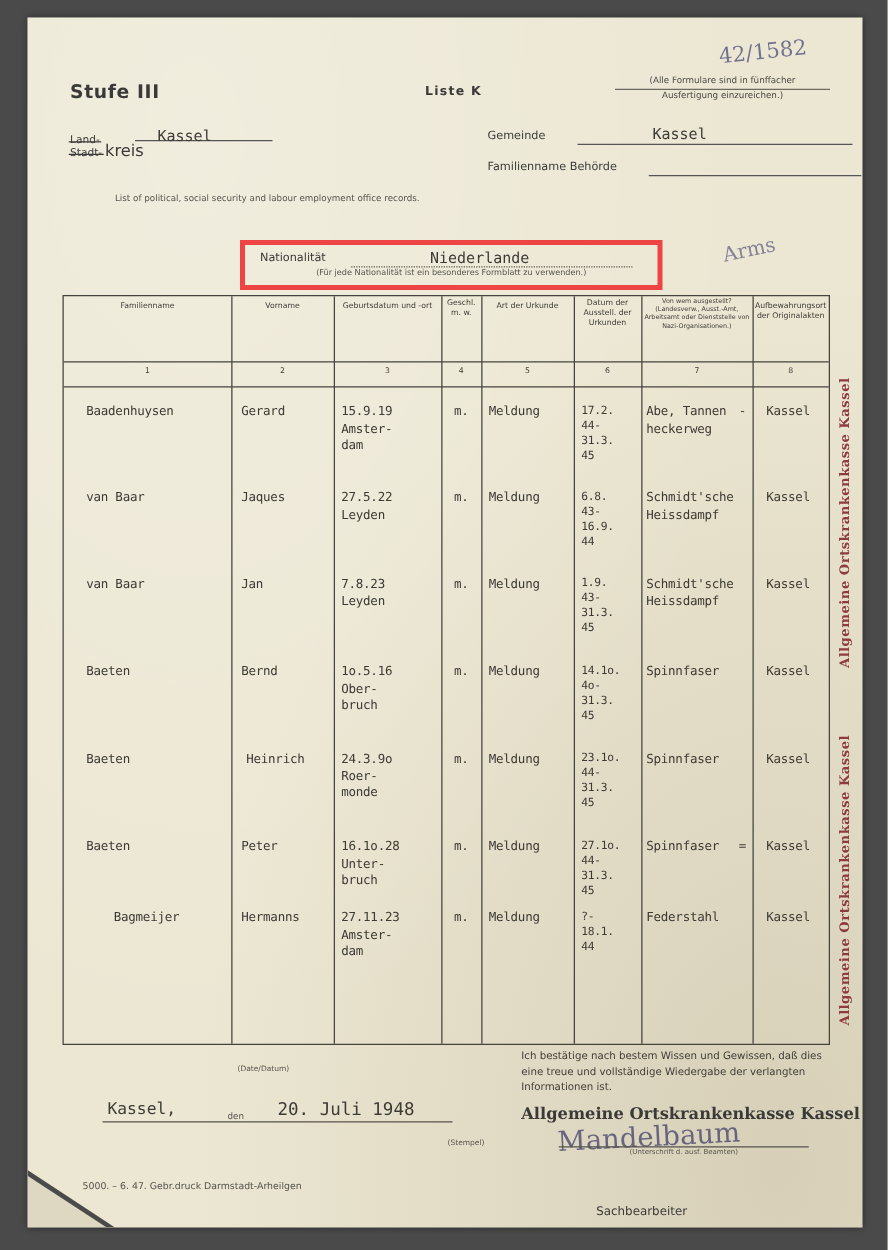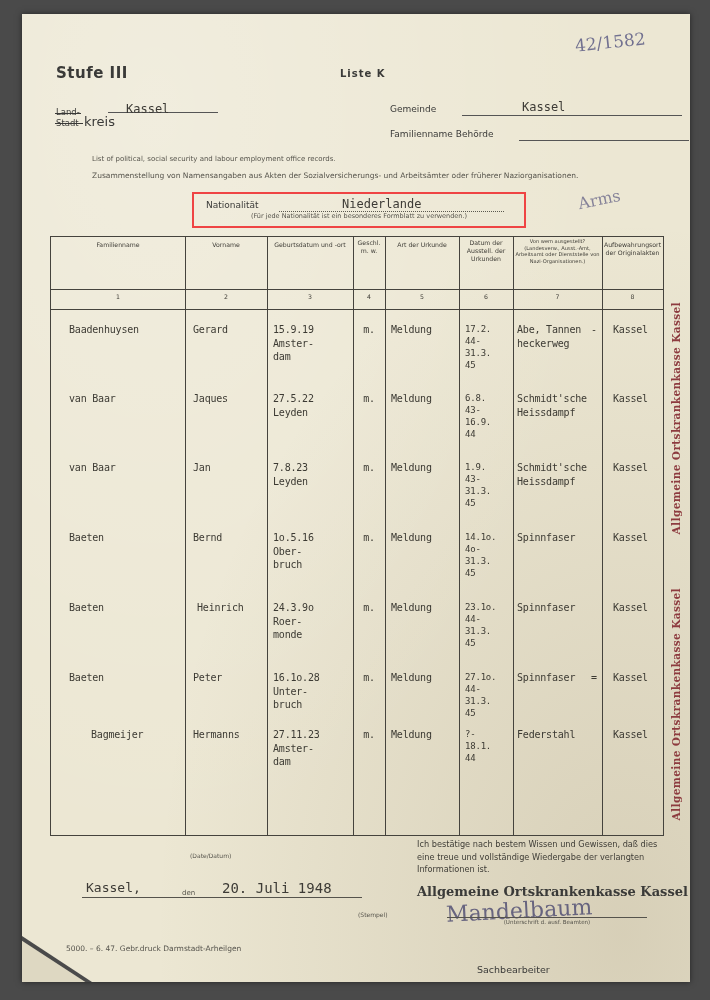--- a/index.html
+++ b/index.html
@@ -56,21 +56,21 @@
   .gem-line{position:absolute;left:440px;top:101px;width:220px;border-bottom:1px solid #555;}
   .gem-val{position:absolute;left:500px;top:86px;font-size:12px;}
 
   .behoerde{position:absolute;left:368px;top:115px;font-size:9px;}
   .beh-line{position:absolute;left:497px;top:126px;width:170px;border-bottom:1px solid #555;}
   .beh-val{position:absolute;left:500px;top:112px;font-size:11px;line-height:1.25;}
 
   .subnote{position:absolute;left:70px;top:142px;font-size:7px;color:#56544c;line-height:1.1;}
   .subnote2{position:absolute;left:70px;top:157px;font-size:7.5px;color:#56544c;}
 
-  .natbox{position:absolute;left:170px;top:178px;width:330px;height:32px;border:2px solid #ef4444;}
+  .natbox{position:absolute;left:170px;top:178px;width:330px;height:32px;border:4px solid #ef4444;}
   .nat-label{position:absolute;left:12px;top:6px;font-size:9px;}
   .nat-dots{position:absolute;left:85px;top:17px;width:225px;border-bottom:1px dotted #5a584f;}
   .nat-val{position:absolute;left:148px;top:3px;font-size:12px;}
   .nat-sub{position:absolute;left:0;top:18px;width:100%;text-align:center;font-size:6.5px;color:#56544c;}
 
   .scribble-top{position:absolute;right:44px;top:18px;font-size:17px;color:#4a4a7a;transform:rotate(-6deg);font-family:"DejaVu Serif",serif;opacity:.75;}
   .scribble-mid{position:absolute;left:556px;top:176px;font-size:16px;color:#5a5880;transform:rotate(-12deg);font-family:"DejaVu Serif",serif;opacity:.7;}
 
   
   .tbl{position:absolute;left:28px;top:222px;width:612px;height:598px;border:1px solid #45433d;}
@@ -116,38 +116,41 @@
 
 <div class="page">
 
   <div class="hdr">
 
     <div class="scribble-top ink">42/1582</div>
 
     <div class="stufe ink">Stufe III</div>
     <div class="liste ink">Liste K</div>
 
+    <div class="note-right">
+      <span class="u">(Alle Formulare sind in fünffacher</span>
+      <span>Ausfertigung einzureichen.)</span>
+    </div>
 
     <div class="landkreis ink">
       <span class="strike">Land-</span><br>
       <span class="strike">Stadt-</span>
     </div>
     <div style="position:absolute;left:62px;top:100px;font-size:13px;" class="ink">kreis</div>
     <div class="lk-line"></div>
     <div class="lk-val type">Kassel</div>
 
     <div class="gemeinde ink">Gemeinde</div>
     <div class="gem-line"></div>
     <div class="gem-val type">Kassel</div>
 
     <div class="behoerde ink">Familienname Behörde</div>
     <div class="beh-line"></div>
 
     <div class="subnote">List of political, social security and labour employment office records.</div>
-    <div class="subnote2">Zusammenstellung von Namensangaben aus Akten der Sozialversicherungs- und Arbeitsämter oder früherer Naziorganisationen.</div>
 
     <div class="natbox">
       <div class="nat-label ink">Nationalität</div>
       <div class="nat-dots"></div>
       <div class="nat-val type">Niederlande</div>
       <div class="nat-sub">(Für jede Nationalität ist ein besonderes Formblatt zu verwenden.)</div>
     </div>
 
     <div class="scribble-mid">Arms</div>
   </div>

